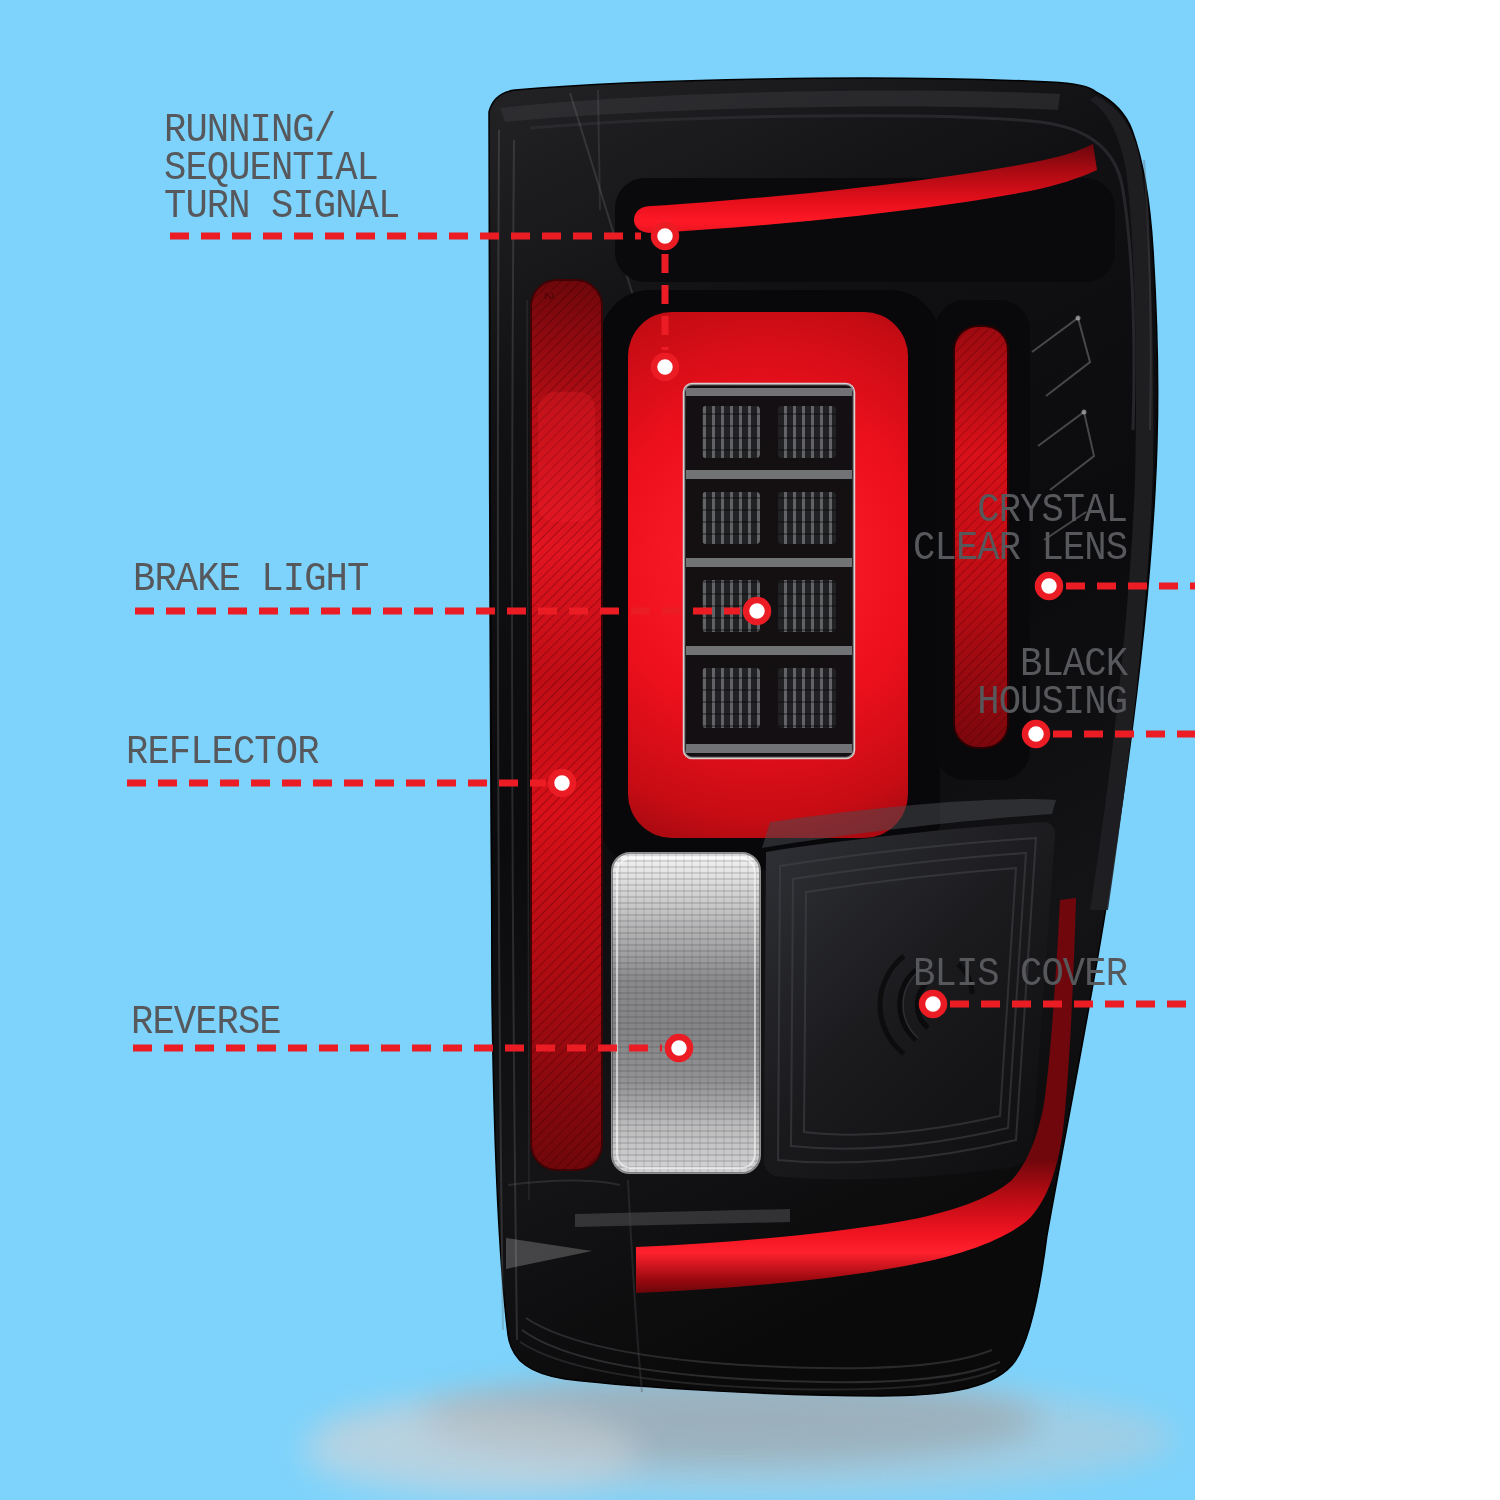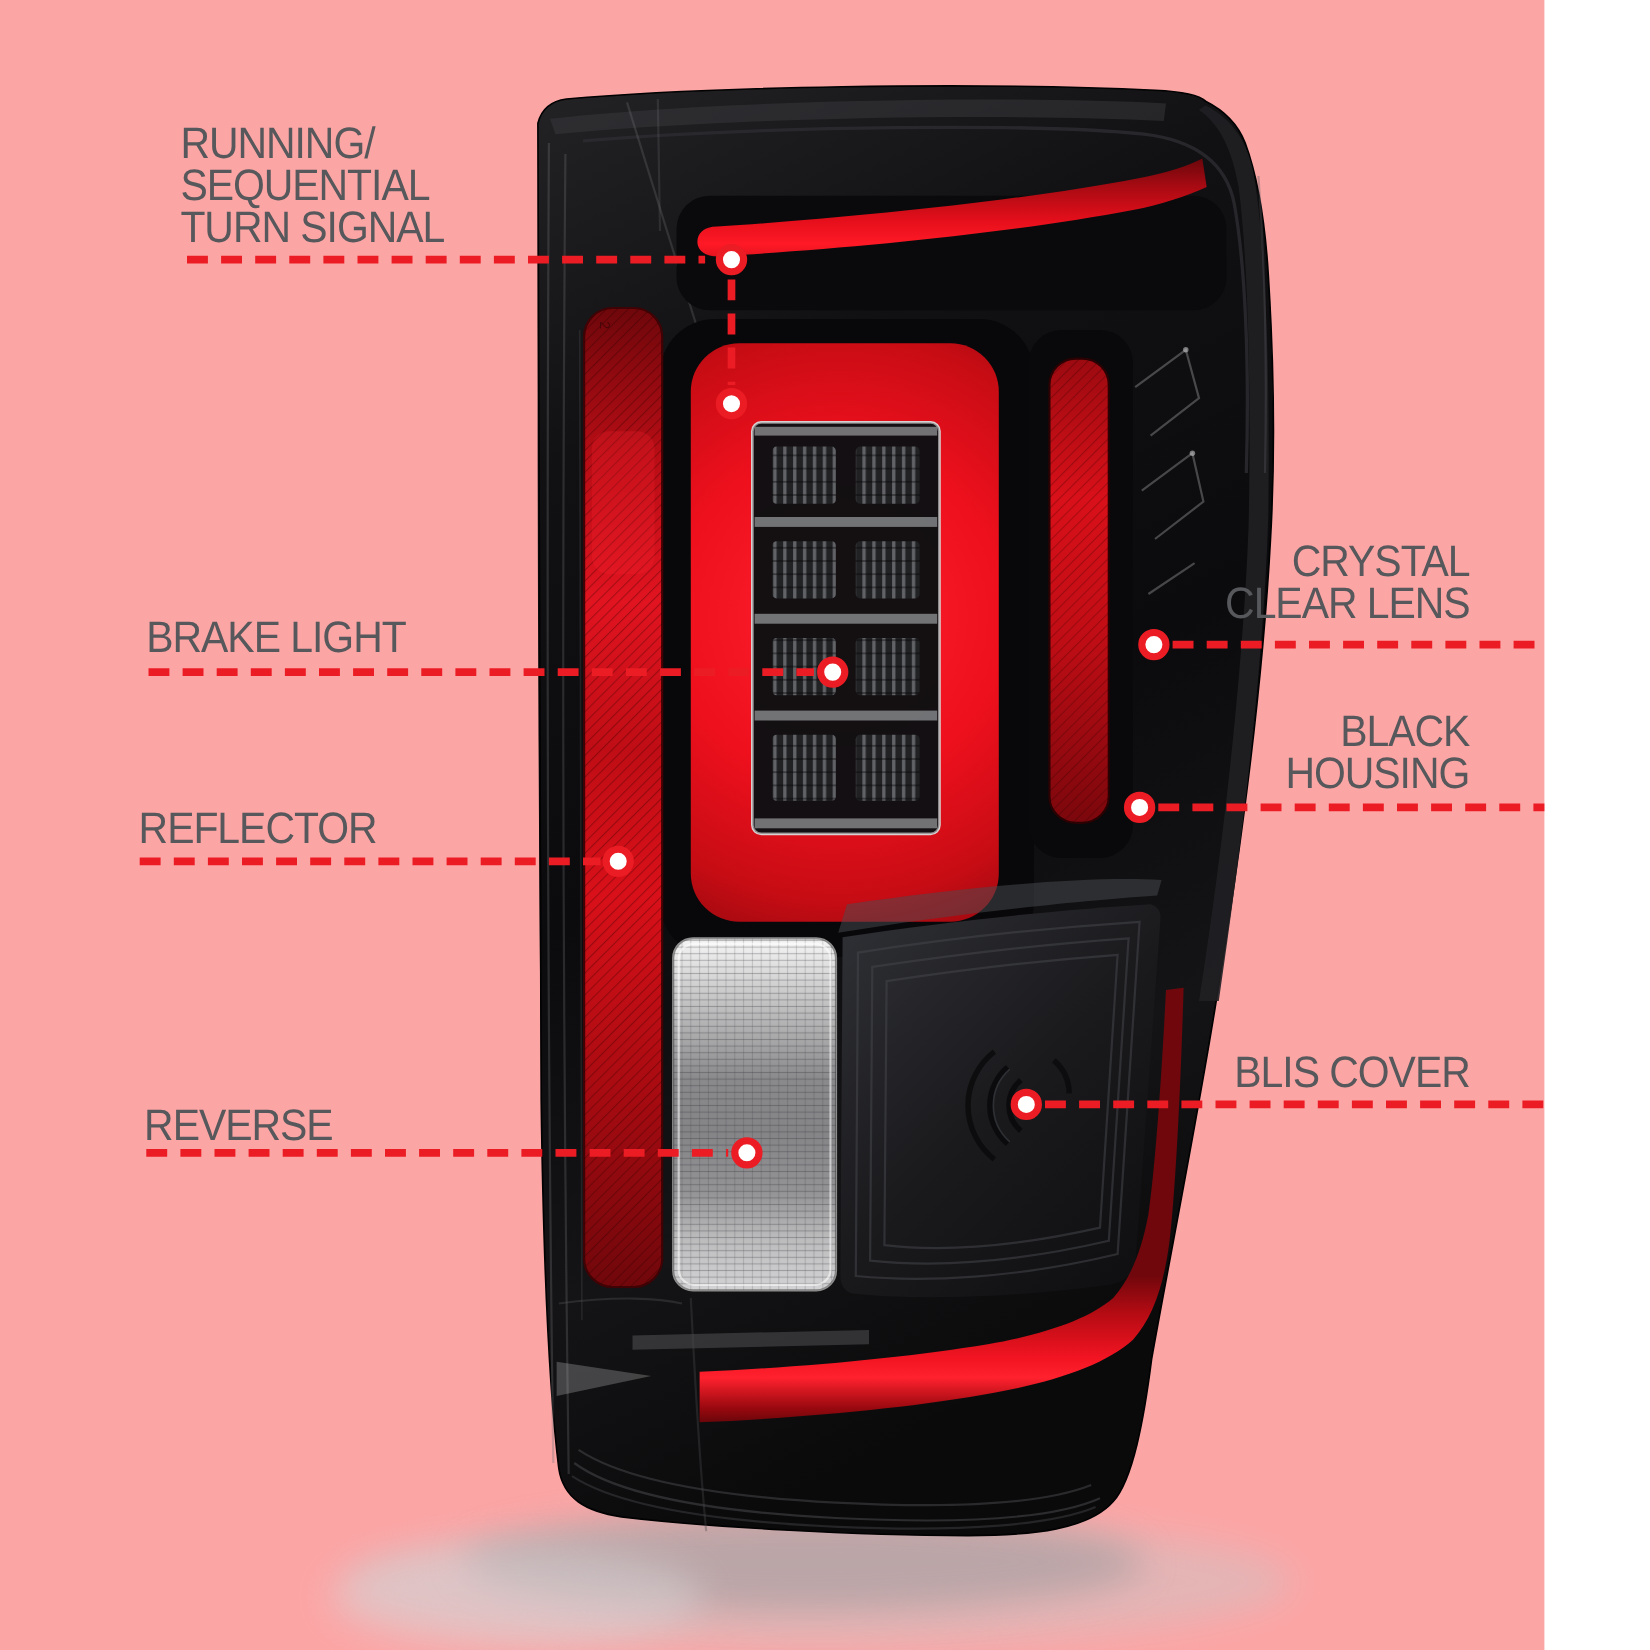--- a/index.html
+++ b/index.html
@@ -1,17 +1,17 @@
 <!DOCTYPE html>
 <html><head>
 <meta charset="utf-8">
 <style>
   html,body{margin:0;padding:0;background:#fff;}
-  #stage{position:relative;width:1404px;height:1500px;background:#fca5a5;overflow:hidden;
-         font-family:Liberation Sans, sans-serif;}
+  #stage{position:relative;width:1195px;height:1500px;background:#7dd3fc;overflow:hidden;
+         font-family:Liberation Mono, monospace;}
   #art{position:absolute;left:0;top:0;}
   .lbl{position:absolute;color:#57585b;font-size:40px;line-height:38px;
        letter-spacing:-1px;transform:scaleX(0.93);transform-origin:left top;
        white-space:nowrap;}
   .lbl.right{text-align:right;transform-origin:right top;}
   .lbl span{display:block;}
 </style>
 </head>
 <body>
 

